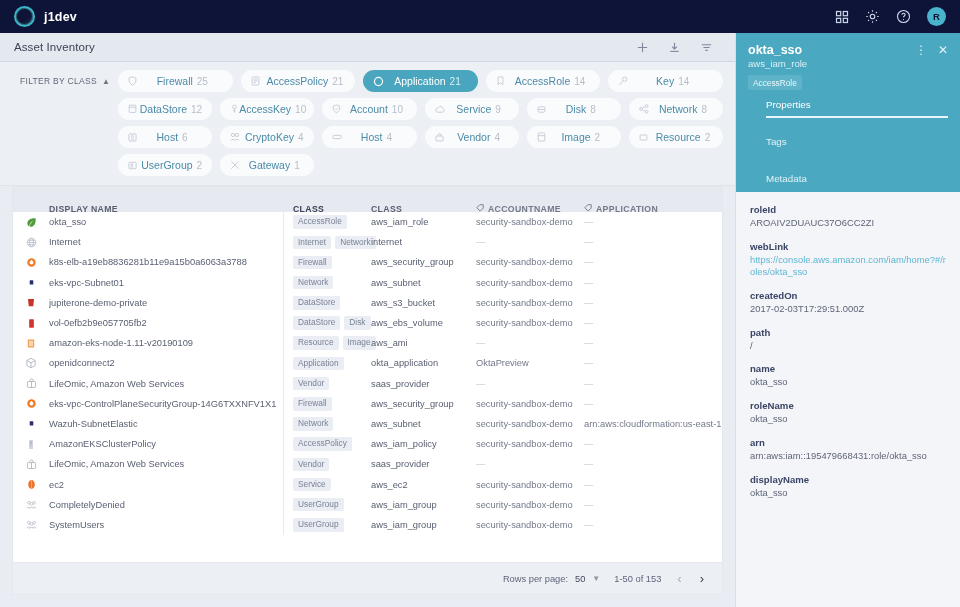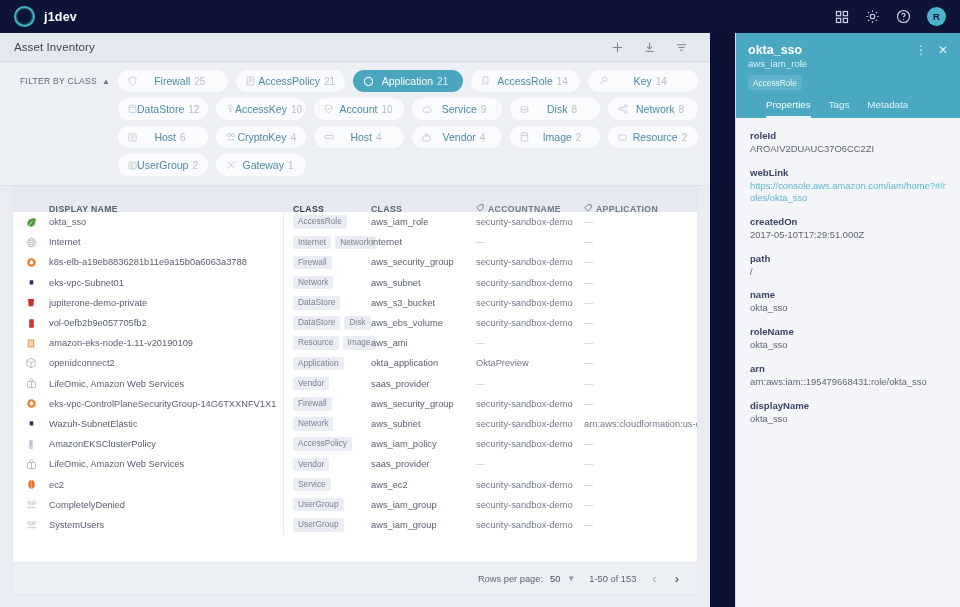--- a/index.html
+++ b/index.html
@@ -35,21 +35,21 @@
   .topnav-icons { display: flex; align-items: center; gap: 16px; }
   .tn-ico { color: #cdd6ea; display: flex; align-items: center; justify-content: center; cursor: pointer; }
   .avatar {
     width: 19px; height: 19px; border-radius: 50%;
     background: #4ab3cc; color: #0d1438;
     font-size: 9.5px; font-weight: bold;
     display: flex; align-items: center; justify-content: center;
   }
 
   
-  .body-wrap { flex: 1; display: flex; min-height: 0; gap: 25px; }
+  .body-wrap { flex: 1; display: flex; min-height: 0; }
   .left-col { flex: 1; display: flex; flex-direction: column; min-width: 0; background: #e9ecf2; }
 
   
   .subheader {
     height: 29px; min-height: 29px;
     background: #e4e8ef;
     border-bottom: 1px solid #d3d9e3;
     display: flex; align-items: center;
     padding: 0 14px;
   }
@@ -162,21 +162,21 @@
   .panel-title { font-size: 12.5px; color: #ffffff; font-weight: bold; flex: 1; }
   .panel-acts { display: flex; align-items: center; gap: 11px; padding-top: 1px; }
   .p-ico { color: #e4f3f7; cursor: pointer; font-size: 12px; line-height: 1; }
   .panel-sub { font-size: 9.6px; color: #dcf0f5; margin-top: 1px; }
   .panel-badge {
     display: inline-block; margin-top: 6px;
     background: #5fb3c8; color: #eaf7fa;
     font-size: 8.3px; border-radius: 2px;
     padding: 2.5px 5px;
   }
-  .panel-tabs { display: flex; gap: 18px; margin-top: 9px; padding-left: 18px; }
+  .panel-tabs { display: flex; gap: 18px; margin-top: 9px; padding-left: 18px; flex-direction: column; }
   .ptab {
     font-size: 9.8px; color: #e1f2f6; padding-bottom: 6px;
     border-bottom: 2px solid transparent; cursor: pointer;
   }
   .ptab.active { color: #ffffff; border-bottom-color: #e8f6f9; }
   .panel-body { flex: 1; overflow: hidden; padding: 12px 14px 12px 14px; }
   .prop { margin-bottom: 11px; }
   .prop-key { font-size: 9.6px; font-weight: bold; color: #3b4567; margin-bottom: 2px; }
   .prop-val { font-size: 9.4px; color: #5e6578; word-break: break-all; line-height: 1.35; }
   .prop-val.link { color: #5fb6d4; }
@@ -818,21 +818,21 @@
           <div class="prop">
             <div class="prop-key">roleId</div>
             <div class="prop-val">AROAIV2DUAUC37O6CC2ZI</div>
           </div>
           <div class="prop">
             <div class="prop-key">webLink</div>
             <div class="prop-val link">https://console.aws.amazon.com/iam/home?#/roles/okta_sso</div>
           </div>
           <div class="prop">
             <div class="prop-key">createdOn</div>
-            <div class="prop-val">2017-05-10T17:29:51.000Z</div>
+            <div class="prop-val">2017-02-03T17:29:51.000Z</div>
           </div>
           <div class="prop">
             <div class="prop-key">path</div>
             <div class="prop-val">/</div>
           </div>
           <div class="prop">
             <div class="prop-key">name</div>
             <div class="prop-val">okta_sso</div>
           </div>
           <div class="prop">

